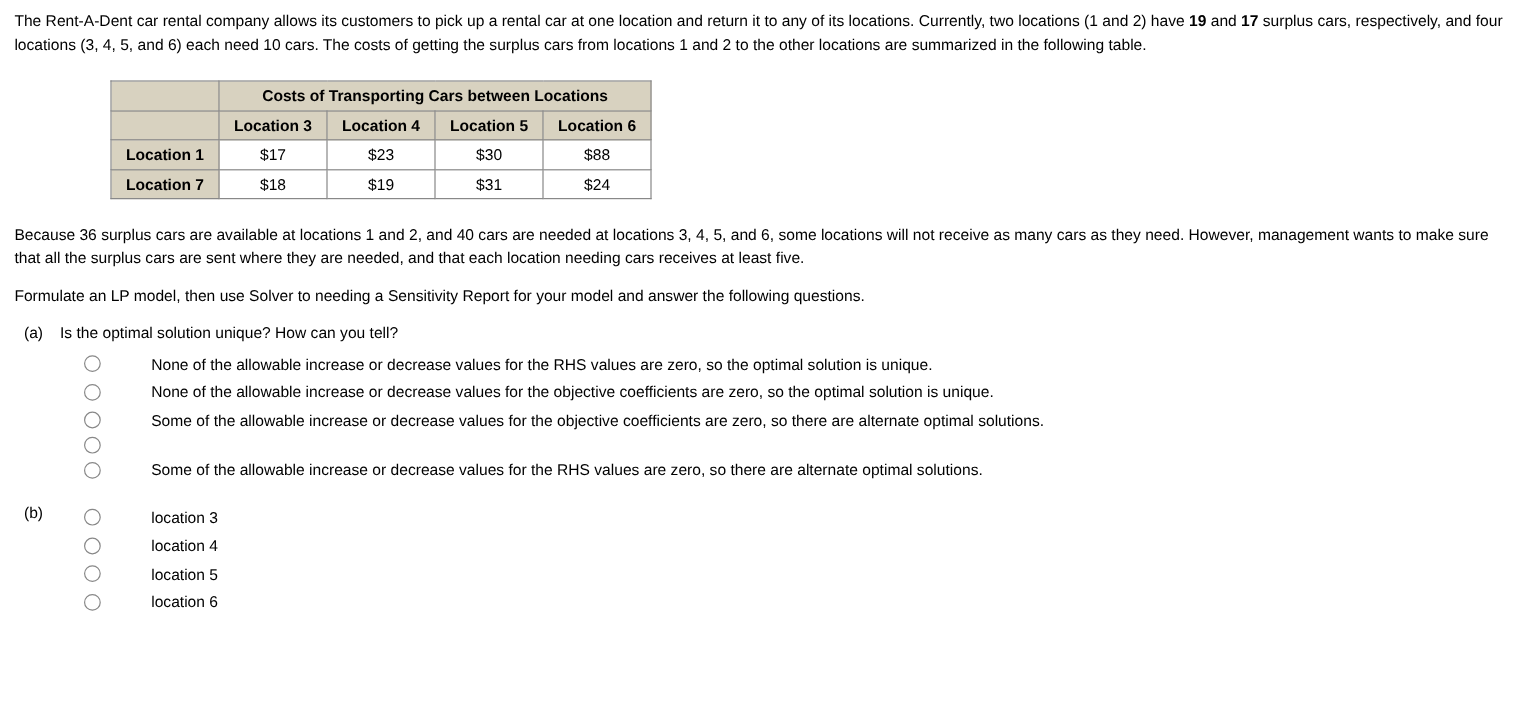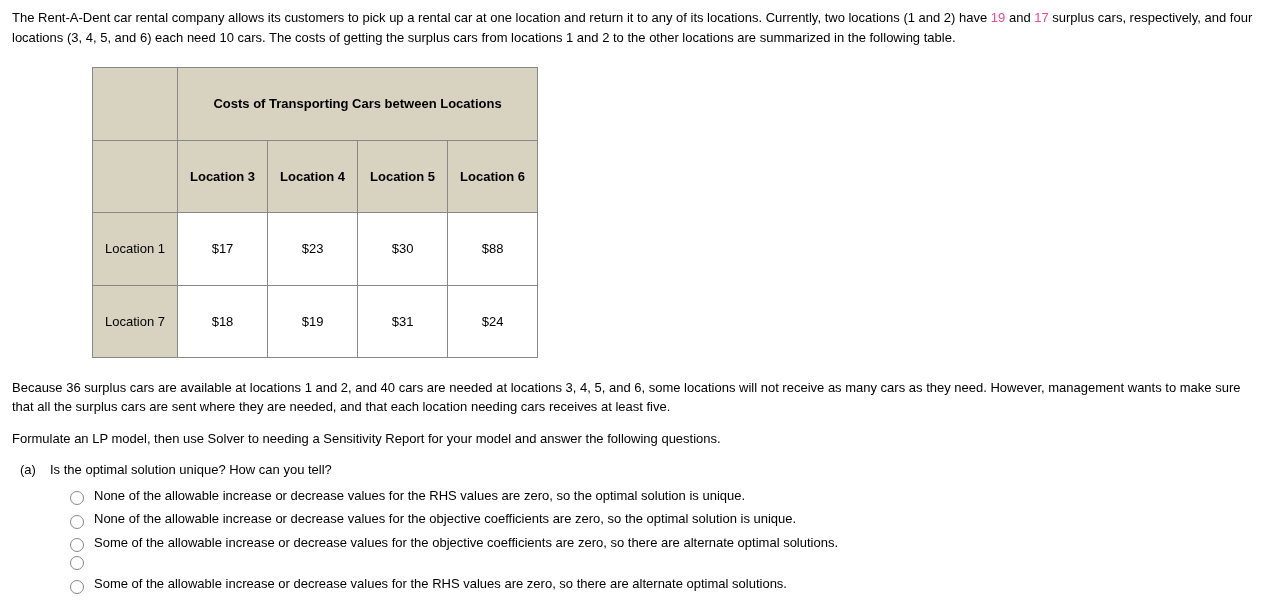--- a/index.html
+++ b/index.html
@@ -5,60 +5,61 @@
     * { box-sizing: border-box; margin: 0; padding: 0; }
     body {
       font-family: Verdana, Geneva, sans-serif;
       font-size: 13px;
       color: #000;
       padding: 8px 12px;
       line-height: 1.5;
       width: 1267px;
     }
     .paragraph { margin-bottom: 12px; }
-    .red { color: #ec4899; }
+    .red { color: #000000; font-weight: bold; }
     .table-wrap { margin: 8px 0 14px 80px; display: inline-block; }
     table { border-collapse: collapse; }
     th, td {
       border: 1px solid #888;
-      padding: 26px 12px;
+      padding: 2px 12px;
       text-align: center;
       font-size: 13px;
     }
     th.header-title {
       background: #d8d2c0;
       font-weight: bold;
     }
     th.col-label {
       background: #d8d2c0;
       font-weight: bold;
     }
     th.row-label {
       background: #d8d2c0;
-      font-weight: normal;
+      font-weight: bold;
       text-align: center;
     }
     th.corner {
       background: #d8d2c0;
     }
     .question-part {
       display: flex;
       margin-top: 12px;
     }
     .part-label {
       width: 38px;
       flex-shrink: 0;
       padding-left: 8px;
     }
     .part-body { flex: 1; }
     .part-question { margin-bottom: 6px; }
     .option-row {
       display: flex;
-      align-items: flex-end;
+      align-items: center;
       margin: 4px 0 4px 20px;
+      gap: 32px;
     }
     .radio {
       width: 14px;
       height: 14px;
       border: 1.5px solid #888;
       border-radius: 50%;
       margin-right: 10px;
       flex-shrink: 0;
       background: #fff;
     }

